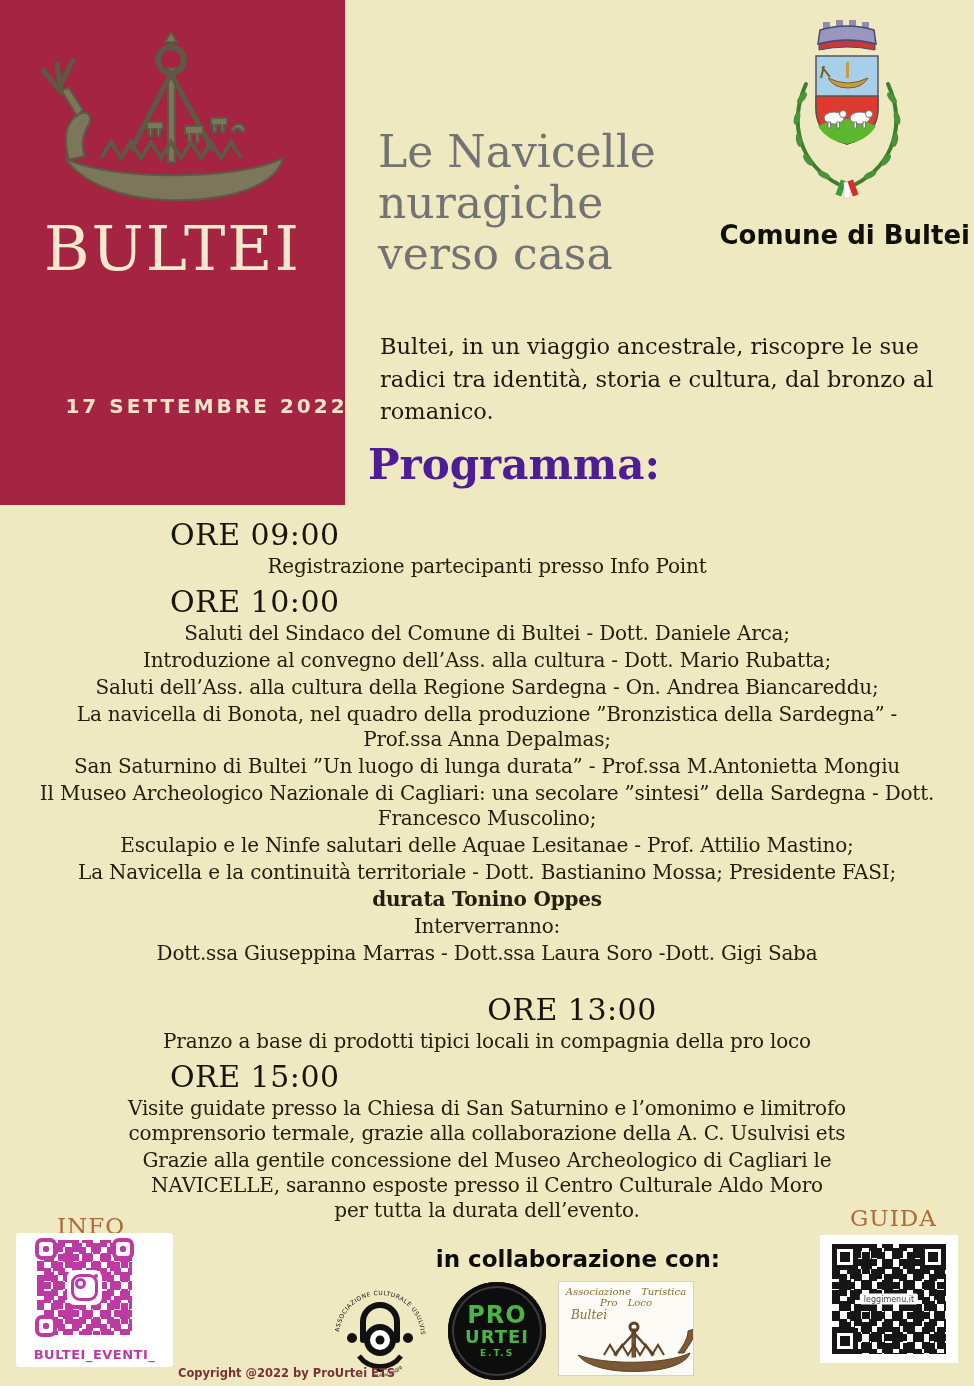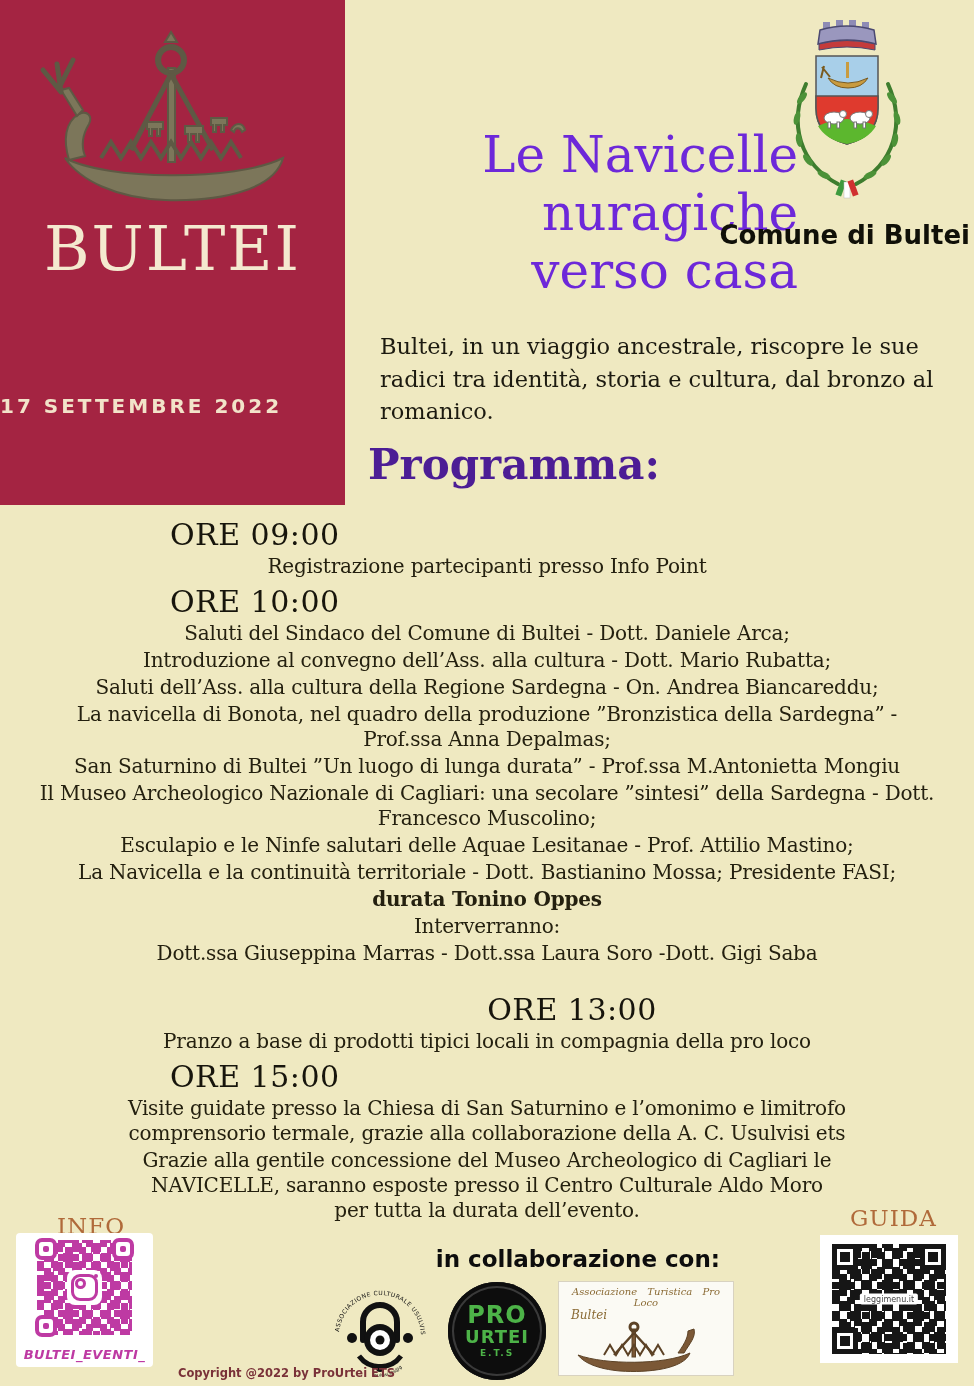--- a/index.html
+++ b/index.html
@@ -4,27 +4,27 @@
 <style>
   html,body{margin:0;padding:0;background:#d8d4c0;}
   .poster{position:relative;width:974px;height:1386px;margin:0 auto;background:#EFE9C1;
           overflow:hidden;font-family:"DejaVu Serif", serif;color:#1B190E;}
 
   
   .banner{position:absolute;left:0;top:0;width:345px;height:505px;background:#A42442;}
   .banner .boat{position:absolute;left:35px;top:30px;width:275px;height:190px;}
   .banner-title{position:absolute;left:0;top:212px;width:100%;text-align:center;
                 font-size:62px;letter-spacing:2px;color:#F4E9CF;font-weight:normal;}
-  .banner-date{position:absolute;left:0;top:394px;width:100%;
+  .banner-date{position:absolute;left:0;top:394px;width:100%;text-align:center;
                font-family:"DejaVu Sans",sans-serif;font-weight:bold;font-size:20px;
-               letter-spacing:3px;color:#F2E3C9;}
-
-  
-  .title-block{position:absolute;left:378px;top:126px;width:420px;text-align:right;
-               font-size:50px;line-height:1.16;color:#6d28d9;}
+               letter-spacing:3px;color:#F2E3C9;padding-left:34px;}
+
+  
+  .title-block{position:absolute;left:378px;top:126px;width:420px;text-align:left;
+               font-size:44px;line-height:1.16;color:#737373;}
   .crest{position:absolute;left:786px;top:14px;width:122px;height:196px;}
   .municipality{position:absolute;left:718px;top:220px;width:252px;text-align:right;
                 font-family:"DejaVu Sans",sans-serif;font-weight:bold;font-size:26px;color:#101008;}
   .subtitle{position:absolute;left:380px;top:330px;width:592px;font-size:22.5px;
             line-height:1.45;color:#1C1A10;}
   .program-heading{position:absolute;left:368px;top:440px;font-size:42px;font-weight:bold;color:#4c1d95;}
 
   
   .program{position:absolute;left:0;top:512px;width:974px;}
   .p-time{margin:5px 0 1px 170px;font-size:30px;letter-spacing:0.5px;color:#17150C;}
@@ -32,22 +32,22 @@
            letter-spacing:-0.2px;color:#24200F;}
   .p-bold{font-weight:bold;}
   .gap-top{margin-top:26px;text-align:center;}
   .w900{width:900px;} .w910{width:910px;} .w820{width:820px;} .w690{width:690px;}
 
   
   .side-label{position:absolute;font-size:23px;letter-spacing:1px;color:#B06A3A;}
   .info-label{left:57px;top:1205px;margin-top:8px;}
   .guida-label{left:850px;top:1205px;}
 
-  .info-card{position:absolute;left:16px;top:1233px;width:137px;height:134px;background:#ffffff;
-             border-radius:4px;font-style:italic;}
+  .info-card{position:absolute;left:16px;top:1233px;width:157px;height:134px;background:#ffffff;
+             border-radius:4px;}
   .qr-pink{position:absolute;left:21px;top:7px;width:95px;height:95px;
            background:
              repeating-conic-gradient(#BE3AA3 0% 25%, transparent 0% 50%) 0 0/14px 14px,
              repeating-conic-gradient(#BE3AA3 0% 25%, transparent 0% 50%) 7px 3px/19px 19px;}
   .pf{position:absolute;width:22px;height:22px;border:4px solid #BE3AA3;border-radius:7px;
       background:#fff;box-sizing:border-box;}
   .pf::after{content:"";position:absolute;left:4px;top:4px;width:6px;height:6px;border-radius:2px;background:#BE3AA3;}
   .pf-tl{left:-2px;top:-2px;} .pf-tr{right:-2px;top:-2px;} .pf-bl{left:-2px;bottom:-2px;}
   .ig-center{position:absolute;left:30px;top:30px;width:35px;height:35px;background:#fff;border-radius:8px;}
   .ig-cam{position:absolute;left:4px;top:4px;width:27px;height:27px;border:3px solid #BE3AA3;
@@ -63,21 +63,21 @@
                   font-family:"DejaVu Sans",sans-serif;font-weight:bold;font-size:23px;color:#0D0D0D;}
 
   .logo-usulvisi{position:absolute;left:327px;top:1274px;width:106px;height:112px;}
   .logo-prourtei{position:absolute;left:448px;top:1282px;width:98px;height:98px;border-radius:50%;
                  background:#0D0D0D;box-shadow:inset 0 0 0 4px #0D0D0D, inset 0 0 0 6px #3a3a3a;
                  display:flex;flex-direction:column;align-items:center;justify-content:center;
                  font-family:"DejaVu Sans",sans-serif;font-weight:bold;color:#4DB348;}
   .pu1{font-size:24px;letter-spacing:1px;line-height:1;}
   .pu2{font-size:18px;letter-spacing:1px;line-height:1.1;}
   .pu3{font-size:9px;letter-spacing:2px;line-height:1.4;}
-  .logo-proloco{position:absolute;left:558px;top:1281px;width:176px;height:95px;background:#FBFAF4;
+  .logo-proloco{position:absolute;left:558px;top:1281px;width:136px;height:95px;background:#FBFAF4;
                 border:1px solid #d8d2c0;box-sizing:border-box;overflow:hidden;}
   .pl1{margin-top:4px;text-align:center;font-style:italic;font-size:10px;color:#8A6A34;word-spacing:7px;}
   .pl2{margin-left:12px;font-style:italic;font-size:12px;color:#8A6A34;}
   .pl-boat{position:absolute;left:11px;bottom:2px;width:130px;height:52px;}
 
   .guida-card{position:absolute;left:820px;top:1235px;width:138px;height:128px;background:#ffffff;}
   .qr-black{position:absolute;left:12px;top:9px;width:114px;height:110px;
             background:
               repeating-conic-gradient(#161616 0% 25%, transparent 0% 50%) 0 0/15px 15px,
               repeating-conic-gradient(#161616 0% 25%, transparent 0% 50%) 8px 4px/21px 21px;}

